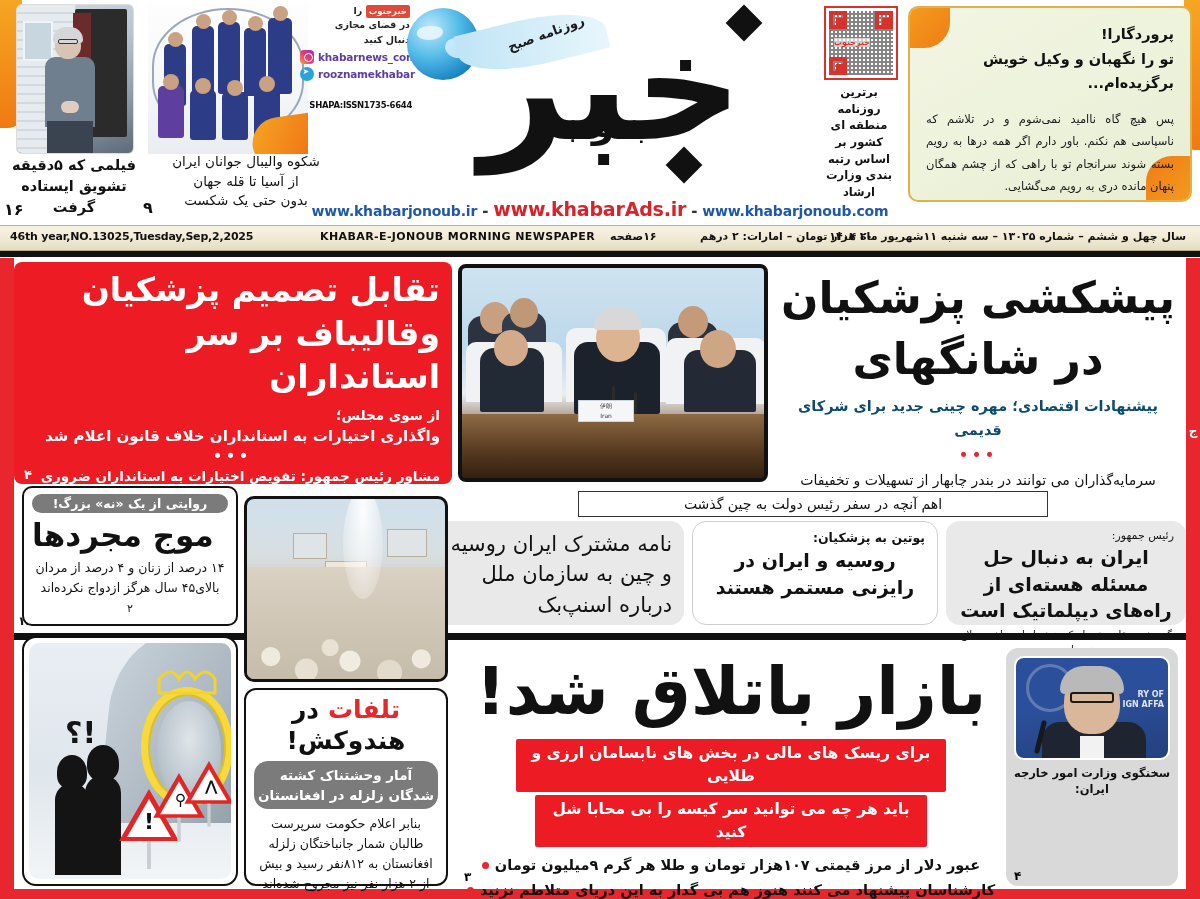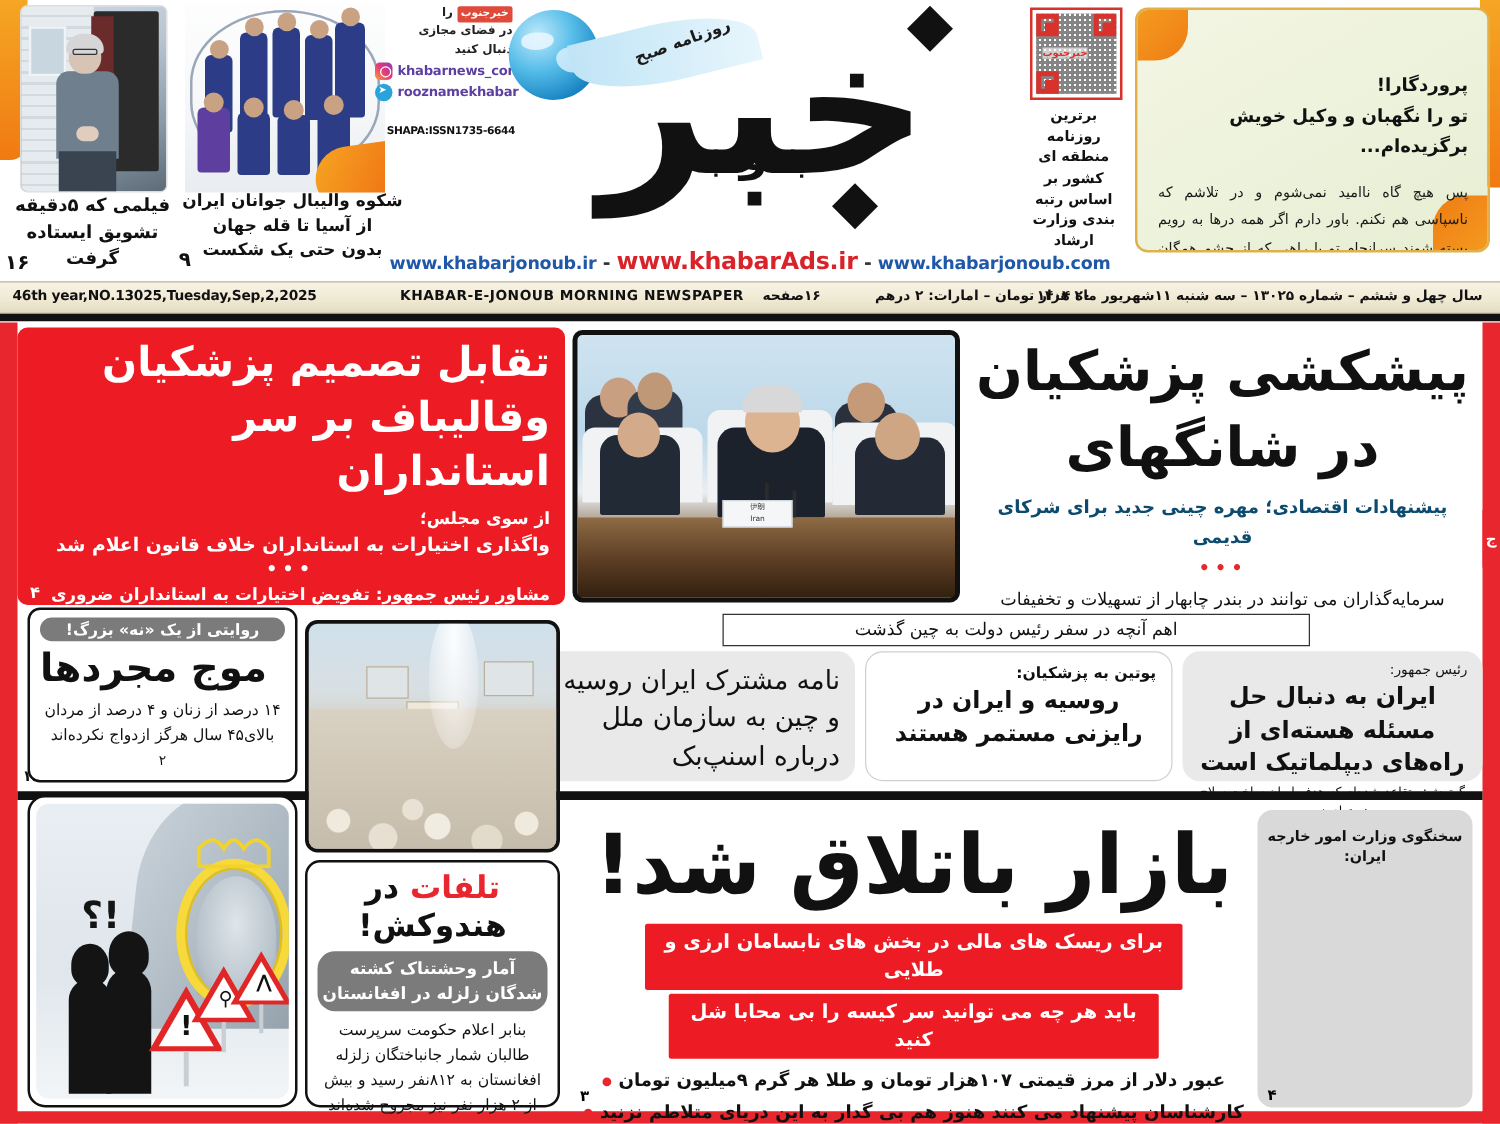--- a/index.html
+++ b/index.html
@@ -104,23 +104,23 @@
     border: 2px solid #9aa7b8; border-radius: 50%/44%;
     border-bottom-color: transparent;
   }
   .team-photo .orangeblob {
     position: absolute; right: -14px; bottom: -8px; width: 70px; height: 46px;
     background: linear-gradient(120deg,#f6a623,#ef6c12);
     border-radius: 40px 8px 0 30px; transform: rotate(-8deg);
   }
 
   .cap-mid {
-    position: absolute; left: 139px; top: 152px; width: 190px;
+    position: absolute; left: 151px; top: 152px; width: 190px;
     text-align: center; line-height: 1.45;
-    font-size: 13.5px; font-weight: bold; color: #111;
+    font-size: 13.5px; font-weight: normal; color: #111;
   }
   .pgnum-9 {
     position: absolute; left: 143px; top: 198px;
     font-size: 16px; font-weight: bold; color: #111;
   }
 
   
   .social {
     position: absolute; left: 300px; top: 4px; width: 112px; height: 112px;
     font-size: 9.5px; color: #222; text-align: right;
@@ -249,21 +249,21 @@
   .quote-box::before {
     content:""; position:absolute; left:-14px; top:-14px; width:54px; height:54px;
     background: linear-gradient(135deg,#f5a623,#ef7c14); border-radius: 0 0 26px 0;
   }
   .quote-box::after {
     content:""; position:absolute; right:-18px; bottom:-18px; width:62px; height:62px;
     background: linear-gradient(315deg,#f5a623,#ef7c14); border-radius: 26px 0 0 0;
   }
   .quote-lead {
     font-size: 14.5px; font-weight: bold; color: #111; line-height: 1.7;
-    position: relative; z-index: 2; margin-top: 34px;
+    position: relative; z-index: 2;
   }
   .quote-body {
     margin-top: 12px; font-size: 11.5px; color: #1a1a1a; line-height: 1.95;
     text-align: justify; position: relative; z-index: 2;
   }
 
   
   .infobar {
     position: absolute; left: 0; top: 225px; width: 1200px; height: 26px;
     background: linear-gradient(180deg,#f7f3e4 0%, #efe8d2 60%, #e4dcc2 100%);
@@ -840,18 +840,29 @@
         </div>
         <div class="bl">
           <span class="dot"></span>
           <span>کارشناسان پیشنهاد می کنند هنوز هم بی گدار به این دریای متلاطم نزنید</span>
         </div>
       </div>
       <div class="pg">۳</div>
     </div>
 
     <div class="npt">
+      <div class="ph">
+        <div class="emb"></div>
+        <div class="wtxt" style="white-space:pre-line">RY OF
+IGN AFFA</div>
+        <div class="suit"></div>
+        <div class="shirt"></div>
+        <div class="hd"></div>
+        <div class="hair"></div>
+        <div class="gl"></div>
+        <div class="mic"></div>
+      </div>
       <div class="kick">سخنگوی وزارت امور خارجه ایران:</div>
       <div class="pg">۴</div>
     </div>
 
   </div>
 </div>
 
 </body></html>

